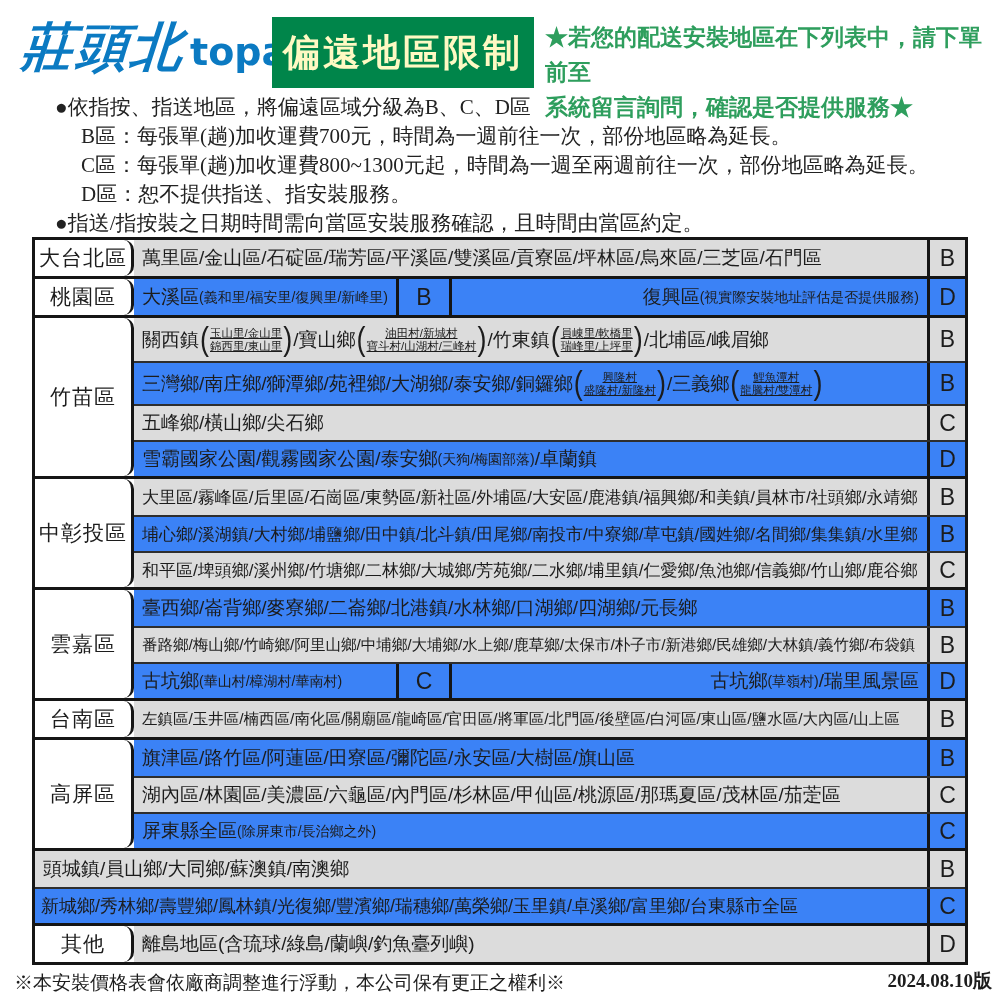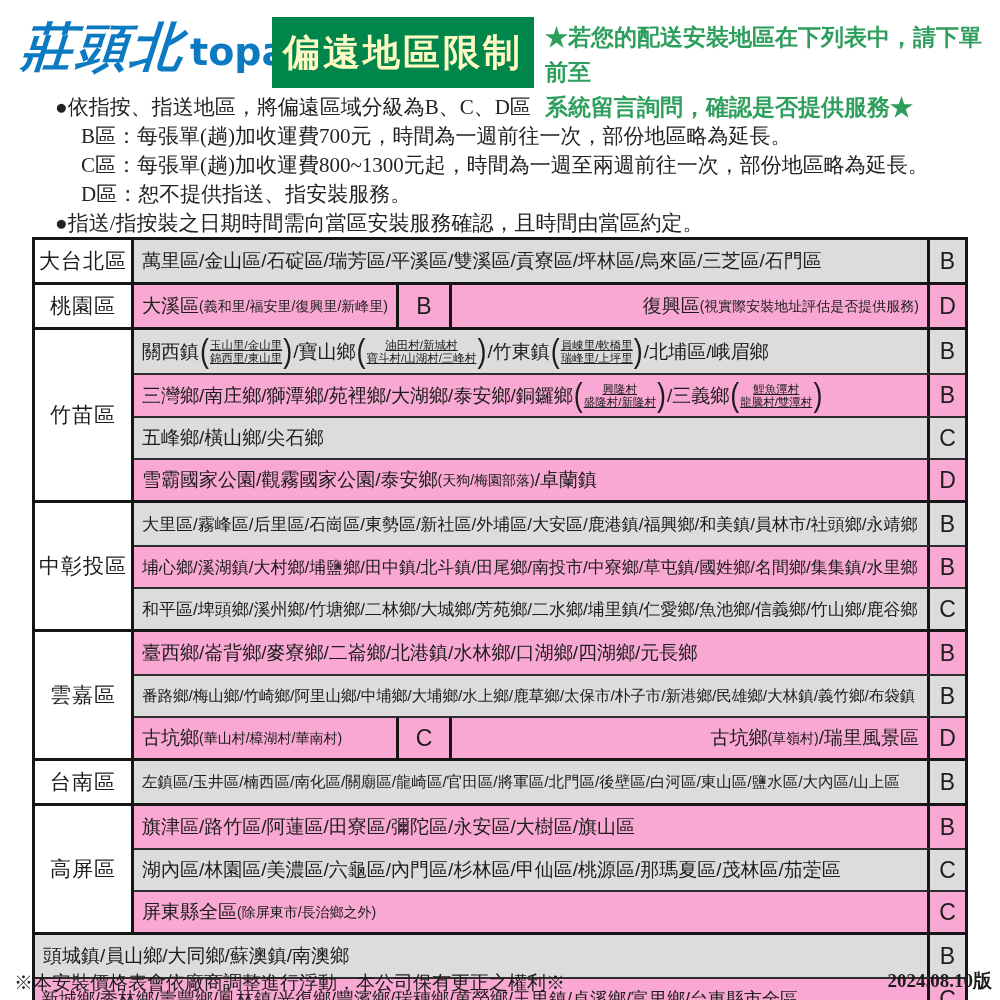--- a/index.html
+++ b/index.html
@@ -25,27 +25,27 @@
          font-family:"Liberation Serif", serif;font-size:21px;line-height:29px;color:#222;}
   .notes .sub{padding-left:26px;}
 
   
   .rtable{position:absolute;left:32px;top:237px;width:936px;
           border:3px solid #151515;box-sizing:border-box;}
   .section{display:flex;align-items:stretch;border-top:3px solid #151515;}
   .section:first-child{border-top:none;}
   .region-label{flex:0 0 96px;border-right:3px solid #151515;display:flex;
                 align-items:center;justify-content:center;font-size:21px;
-                letter-spacing:1px;background:#ffffff;}
+                letter-spacing:1px;background:#ffffff;border-radius:10px;}
   .rows{flex:1;display:flex;flex-direction:column;min-width:0;}
-  .row{display:flex;align-items:stretch;height:42px;box-sizing:border-box;min-width:0;}
+  .row{display:flex;align-items:stretch;height:36px;box-sizing:border-box;min-width:0;}
   .row.tall{height:43px;}
   .row + .row{border-top:2px solid #2e2e2e;}
   .row.gray{background:#dcdcdc;}
-  .row.white{background:#f9a8d4;text-align:center;}
+  .row.white{background:#3b82f6;text-align:center;}
   .cell{display:flex;align-items:center;box-sizing:border-box;}
   .content{flex:1;min-width:0;padding:0 8px;white-space:nowrap;overflow:hidden;
            font-size:19px;}
   .split-left{flex:0 0 262px;}
   .midzone{flex:0 0 56px;border-left:3px solid #151515;border-right:3px solid #151515;
            justify-content:center;font-size:23px;}
   .split-right{justify-content:flex-end;}
   .zone{flex:0 0 38px;border-left:3px solid #151515;justify-content:center;
         font-size:23px;}
   .p-small{font-size:14px;align-self:center;padding-top:1px;}

